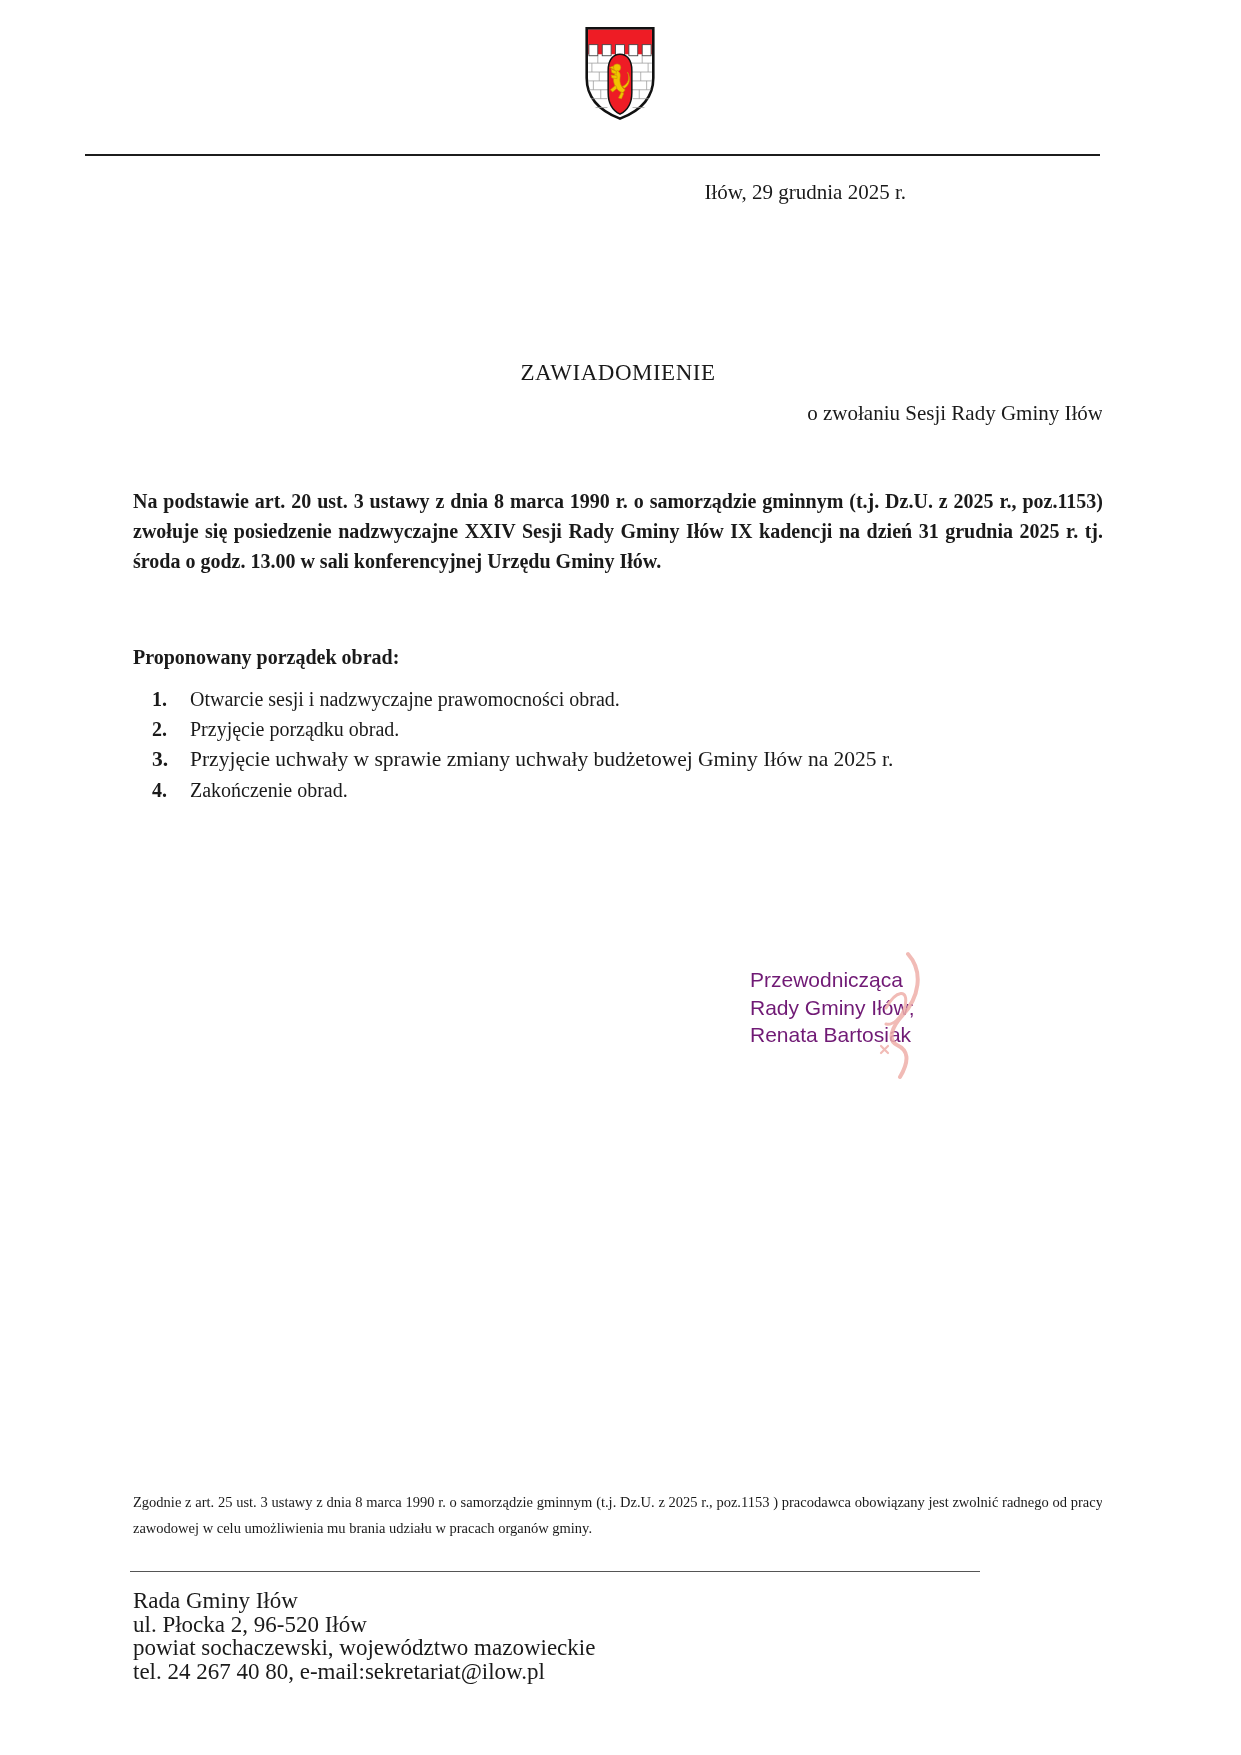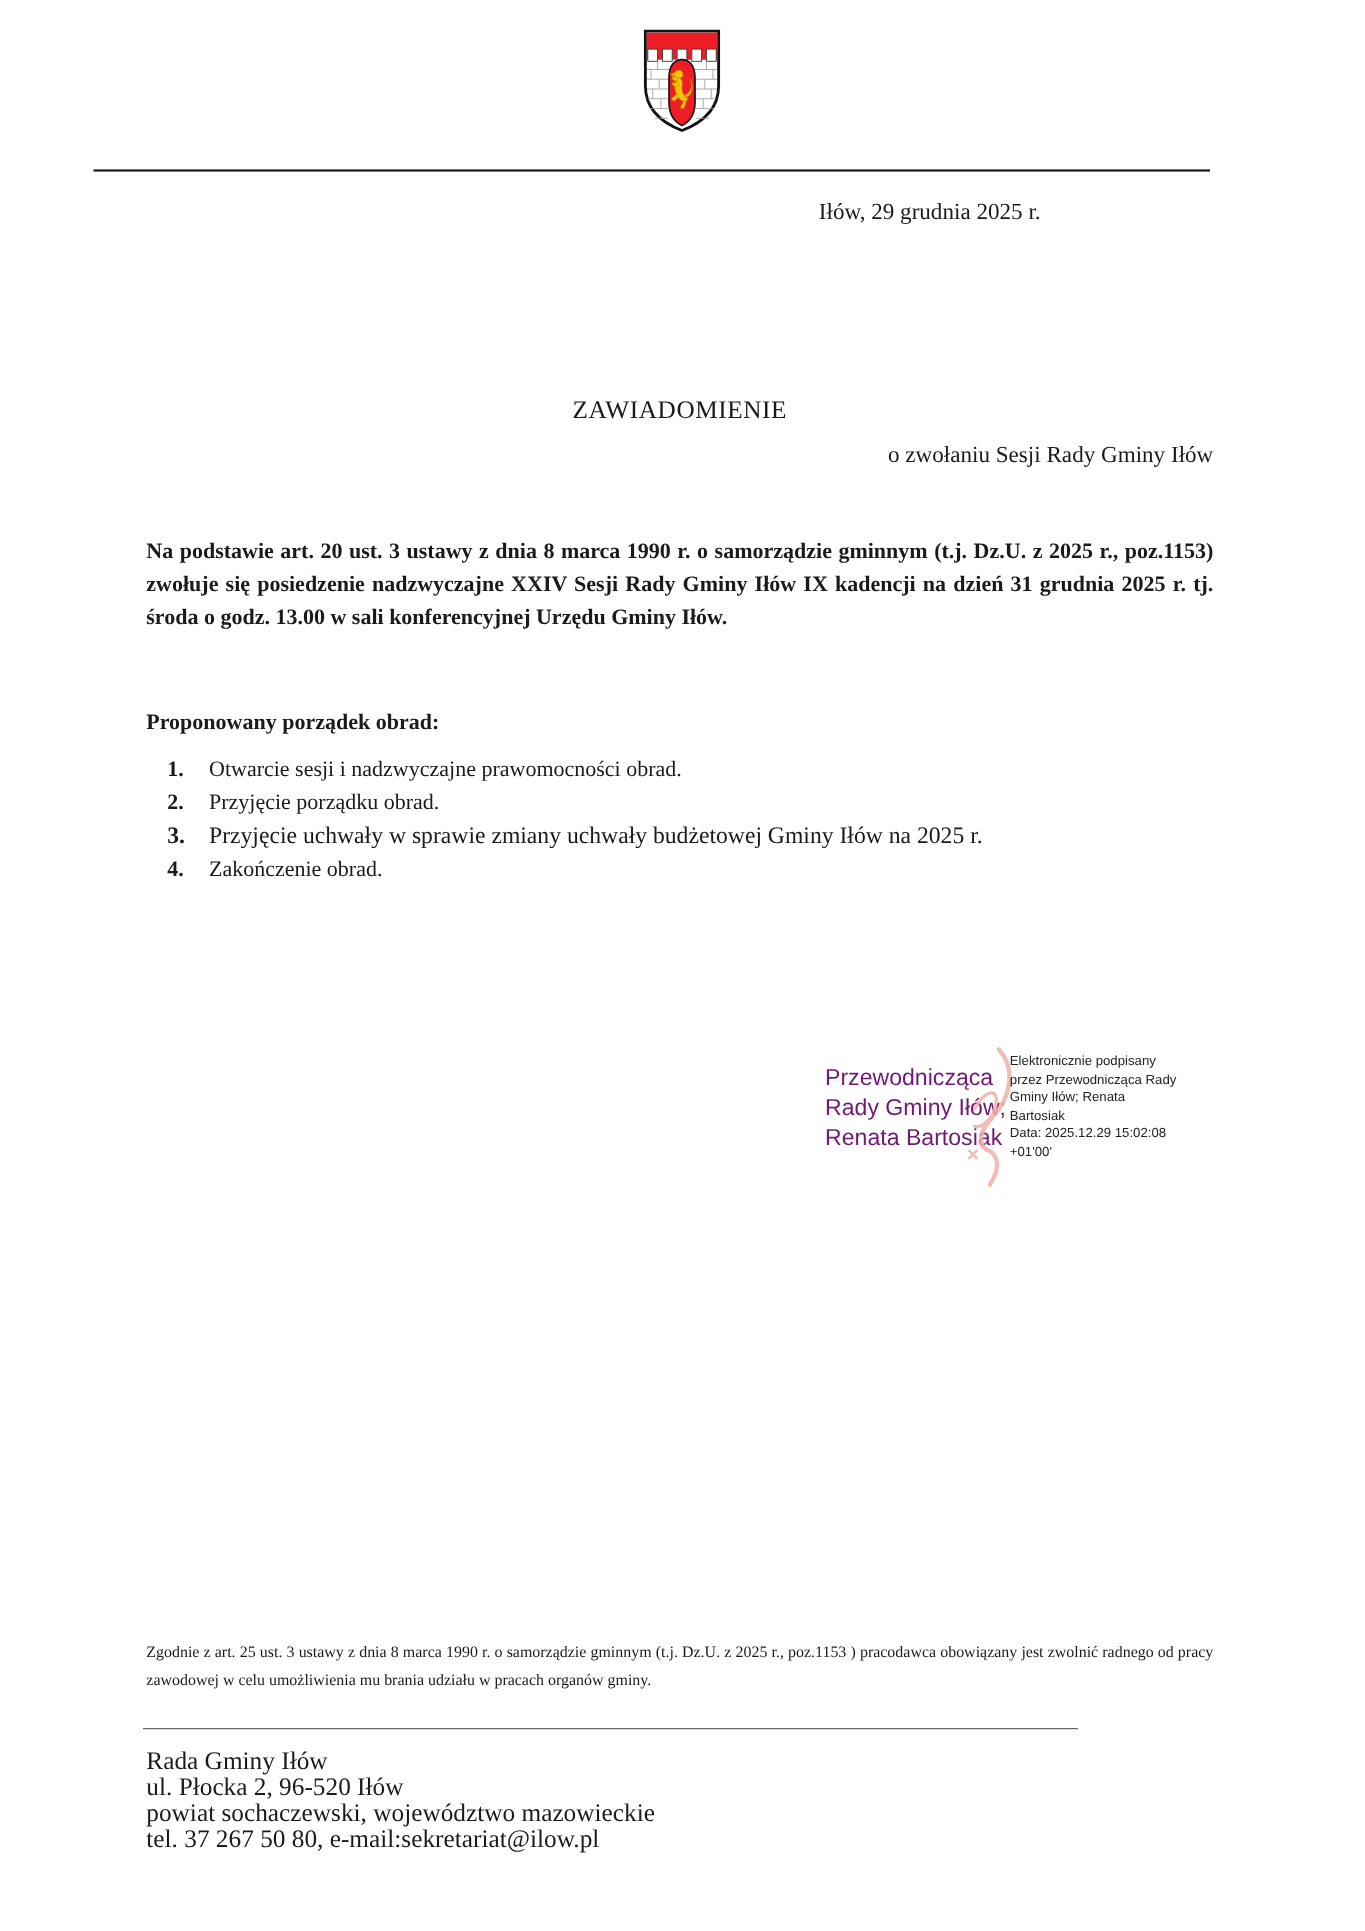--- a/index.html
+++ b/index.html
@@ -4,21 +4,20 @@
 <style>
   html, body { margin: 0; padding: 0; background: #ffffff; }
   .page {
     position: relative;
     width: 1102px;
     height: 1755px;
     background: #ffffff;
     font-family: "Liberation Serif", serif;
     color: #1a1a1a;
     overflow: hidden;
-    padding-left: 40px;
   }
 
   
   .crest {
     position: absolute;
     top: 24px;
     left: 583px;
     width: 74px;
     height: 99px;
   }
@@ -227,32 +226,24 @@
   <div class="signature-swoosh">
     <svg viewBox="0 0 55 132" xmlns="http://www.w3.org/2000/svg">
       <g stroke="#efb0aa" fill="none" stroke-linecap="round" opacity="0.85">
         <path d="M34,4 C50,22 45,48 28,66 C18,77 13,90 23,95 C34,100 36,110 26,127" stroke-width="4"></path>
         <path d="M12,58 C22,40 35,38 31,56 C28,68 18,76 12,74" stroke-width="3"></path>
         <path d="M7,96 L14,103 M14,96 L7,103" stroke-width="2.2"></path>
       </g>
     </svg>
   </div>
 
-  <div class="signature-details">
-    <div>Elektronicznie podpisany</div>
-    <div>przez Przewodnicząca Rady</div>
-    <div>Gminy Iłów; Renata</div>
-    <div>Bartosiak</div>
-    <div>Data: 2025.12.29 15:02:08</div>
-    <div>+01'00'</div>
-  </div>
 
   <div class="footnote">Zgodnie z art. 25 ust. 3 ustawy z dnia 8 marca 1990 r. o samorządzie gminnym (t.j. Dz.U. z 2025 r., poz.1153 ) pracodawca obowiązany jest zwolnić radnego od pracy zawodowej w celu umożliwienia mu brania udziału w pracach organów gminy.</div>
 
   <div class="rule-bottom"></div>
   <div class="footer">
     <div>Rada Gminy Iłów</div>
     <div>ul. Płocka 2, 96-520 Iłów</div>
     <div>powiat sochaczewski, województwo mazowieckie</div>
-    <div>tel. 37 267 50 80, e-mail:sekretariat@ilow.pl</div>
+    <div>tel. 24 267 40 80, e-mail:sekretariat@ilow.pl</div>
   </div>
 
 </div>
 
 </body></html>

